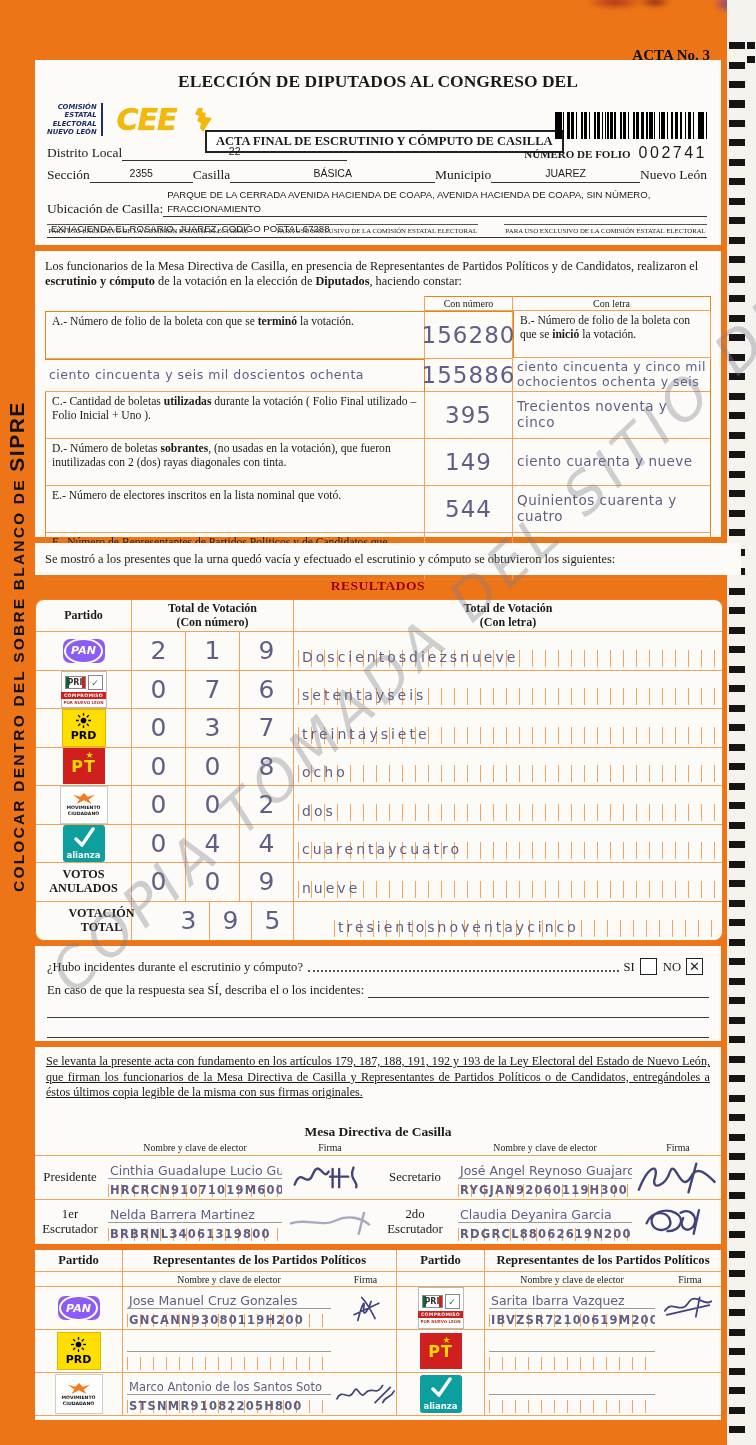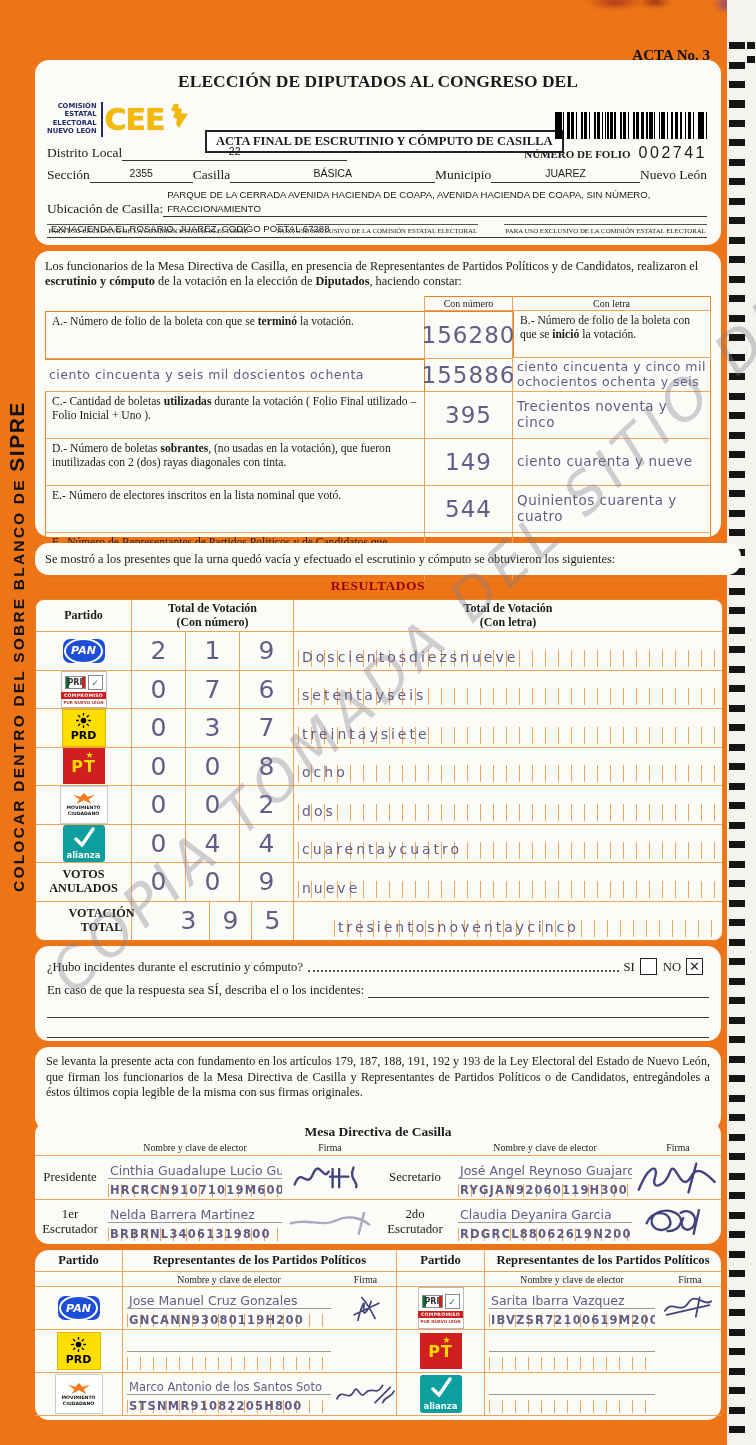--- a/index.html
+++ b/index.html
@@ -10,25 +10,25 @@
   .dash-col{position:absolute;top:42px;left:2px;width:16px;bottom:0;
             background:repeating-linear-gradient(to bottom,#151515 0 7px,transparent 7px 19.5px);}
   .dash-x1{position:absolute;top:42px;left:20px;width:8px;height:7px;background:#151515;}
   .dash-x2{position:absolute;top:56px;left:20px;width:8px;height:7px;background:#151515;}
   
   .smudge{position:absolute;border-radius:50%;filter:blur(2px);pointer-events:none;}
   .sm-a{left:585px;top:-6px;width:60px;height:16px;background:radial-gradient(ellipse,rgba(150,35,25,.8),transparent 70%);}
   .sm-b{left:638px;top:-4px;width:34px;height:12px;background:radial-gradient(ellipse,rgba(120,25,20,.85),transparent 70%);}
   .sm-c{left:712px;top:-5px;width:30px;height:18px;background:radial-gradient(ellipse,rgba(115,60,150,.85),transparent 70%);}
   
-  .panel{position:absolute;left:35px;width:686px;background:#fcfbf7;border-radius:14px;}
+  .panel{position:absolute;left:35px;width:686px;background:#fcfbf7;border-radius:0;}
   
   .acta-no{position:absolute;top:47px;right:46px;font-weight:bold;font-size:15px;color:#111;}
   .hd-title{position:absolute;top:11px;left:0;right:0;text-align:center;font-weight:bold;font-size:17.5px;line-height:1.15;}
-  .cee{position:absolute;left:12px;top:42px;display:flex;gap:2px;}
+  .cee{position:absolute;left:12px;top:42px;display:flex;align-items:center;gap:14px;font-style:italic;}
   .cee-org{font-family:"DejaVu Sans",sans-serif;font-weight:bold;font-size:6.8px;line-height:1.25;color:#1d2d69;
            text-align:right;border-right:2.5px solid #1d2d69;padding-right:4px;}
   .cee-acr{font-family:"DejaVu Sans",sans-serif;font-weight:900;font-size:30px;color:#f2b90a;letter-spacing:-1px;
            text-shadow:0 0 1px #d9a406;}
   .subtitle{position:absolute;left:170px;top:70px;border:2px solid #222;padding:2px 9px;font-weight:bold;font-size:12.5px;background:#fff;}
   .barcode{position:absolute;right:14px;top:52px;width:152px;height:27px;
     background-image:repeating-linear-gradient(90deg,#000 0 1.5px,transparent 1.5px 3px,#000 3px 6.5px,transparent 6.5px 8px,#000 8px 9px,transparent 9px 13px),
                      repeating-linear-gradient(90deg,transparent 0 2px,#000 2px 3px,transparent 3px 9.5px);}
   .folio{position:absolute;right:14px;top:84px;display:flex;align-items:baseline;gap:8px;}
   .folio-lab{font-weight:bold;font-size:11px;}
@@ -75,21 +75,21 @@
   .rc-dig{padding:0;}
   .dig3{display:flex;width:100%;height:100%;}
   .dig3 span{flex:1;display:flex;align-items:center;justify-content:center;border-right:1px solid #f2a35a;}
   .dig3 span:last-child{border-right:none;}
   .rc-let{justify-content:flex-start;position:relative;}
   .rc-let .hw-letra{position:absolute;left:8px;bottom:5px;}
   .rc-let.ticks{background-size:100% 17px;background-position:4px calc(100% - 3px);}
   .rc:last-child,.rc.rlast{border-bottom:none;margin-left:36px;}
   
   .logo{display:flex;align-items:center;justify-content:center;}
-  .lg-pan{width:42px;height:24px;background:#1d4ed8;border-radius:7px;}
+  .lg-pan{width:42px;height:24px;background:#8b5cf6;border-radius:7px;}
   .lg-pan .oval{width:35px;height:22px;border:2.5px solid #fff;border-radius:50%;display:flex;align-items:center;justify-content:center;
                 color:#fff;font:italic 900 11px "DejaVu Sans",sans-serif;}
   .lg-prinl{width:44px;height:38px;background:#fff;border:1px solid #bbb;display:flex;flex-direction:column;align-items:center;padding-top:2px;}
   .prinl-top{display:flex;gap:2px;align-items:center;}
   .prinl-pri{border:1px solid #888;font:900 8px "DejaVu Sans",sans-serif;padding:1px 2px;
              background:linear-gradient(90deg,#0a6b36 0 3px,transparent 3px calc(100% - 3px),#cf2020 calc(100% - 3px));color:#333;}
   .prinl-chk{border:1px solid #888;width:13px;height:13px;display:flex;align-items:center;justify-content:center;
              color:#0d7a3e;font:900 9px "DejaVu Sans",sans-serif;}
   .prinl-band{background:#cf2020;color:#fff;font:700 4.6px "DejaVu Sans",sans-serif;padding:1px 3px;margin-top:2px;letter-spacing:.3px;}
   .prinl-por{font:700 4px "DejaVu Sans",sans-serif;color:#b03a30;margin-top:1px;}
@@ -106,21 +106,21 @@
   
   .inc{top:946px;height:95px;padding:12px 12px 0 12px;font-size:12.6px;box-sizing:border-box;}
   .inc-q{display:flex;align-items:flex-end;}
   .inc-lead{flex:1;border-bottom:2px dotted #555;margin:0 5px 3px 5px;height:1px;}
   .chk{width:15px;height:15px;border:1.3px solid #222;margin:0 6px 0 5px;display:flex;align-items:center;justify-content:center;
        font:900 13px "DejaVu Sans",sans-serif;color:#222;background:#fff;}
   .inc-d{display:flex;align-items:flex-end;margin-top:8px;}
   .inc-dline{flex:1;border-bottom:1.4px solid #3a3a3a;margin-left:4px;}
   .inc-line{border-bottom:1.4px solid #3a3a3a;margin-top:19px;}
   
-  .legal{top:1047px;height:84px;padding:7px 11px;font-size:12.1px;line-height:1.3;text-align:justify;box-sizing:border-box;}
+  .legal{top:1047px;height:84px;padding:7px 11px;font-size:12.1px;line-height:1.3;text-align:justify;box-sizing:border-box;text-decoration:underline;}
   
   .mesa{top:1121px;height:123px;box-sizing:border-box;padding-top:3px;}
   .mesa-title{text-align:center;font-weight:bold;font-size:13.5px;}
   .mesa-grid{display:grid;grid-template-columns:70px 180px 90px 80px 180px 86px;grid-template-rows:15px 44px 44px;}
   .mg{display:flex;align-items:center;justify-content:center;}
   .mg-h{font-size:9.8px;}
   .mg-role{font-size:12.8px;text-align:center;flex-direction:column;line-height:1.1;}
   .mg-cell{border-top:1px solid #f2a35a;}
   .namecell{flex-direction:column;justify-content:flex-end;padding:0 3px 2px 3px;align-items:stretch;}
   .nline{border-bottom:1px solid #9a9a9a;height:18px;display:flex;align-items:flex-end;padding-left:2px;overflow:hidden;}

